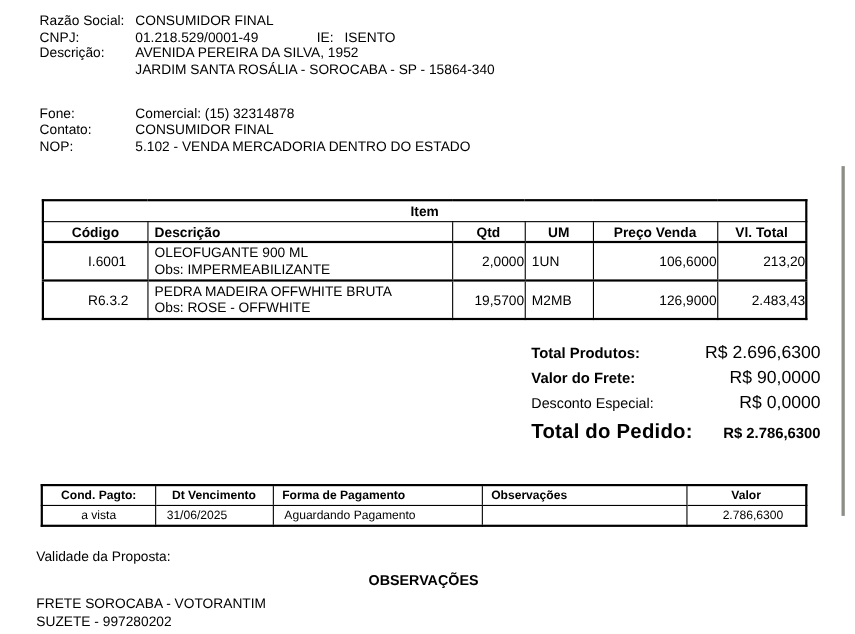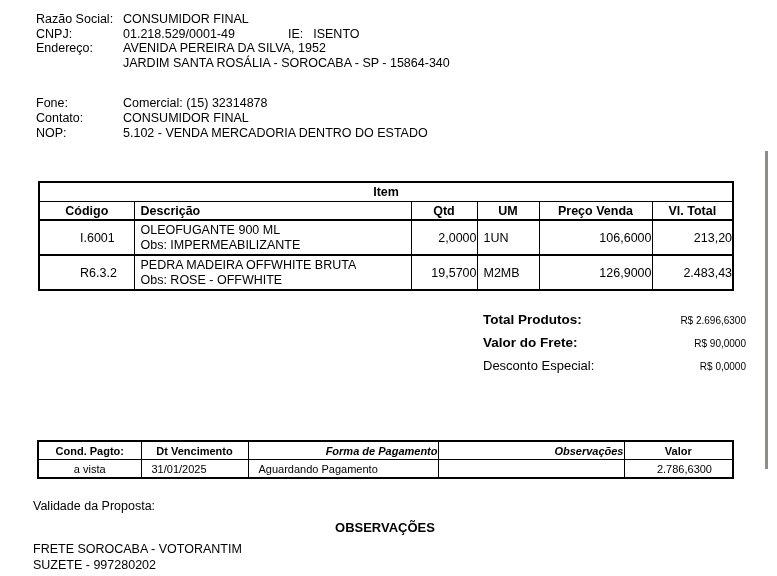--- a/index.html
+++ b/index.html
@@ -34,32 +34,32 @@
   .pad-qtd{padding-right:12px;}
   .pad-preco{padding-right:6px;}
   .pad-tot{padding-right:8px;}
   .desc-cell div{line-height:15px;}
 
   
   .totals{left:483px;top:312px;width:263px;}
   .trow{display:flex;justify-content:space-between;align-items:baseline;height:23px;}
   .trow .tl{font-size:13.5px;font-weight:bold;}
   .trow.plain .tl{font-weight:normal;font-size:13px;}
-  .trow .tv{font-size:10px;}
+  .trow .tv{font-size:16px;}
   .trow.grand{height:27px;}
   .trow.grand .tl{font-size:18.5px;letter-spacing:0.2px;}
   .trow.grand .tv{font-size:13.5px;font-weight:bold;}
 
   
   .pay-table{left:37px;top:440px;}
   .pay-table table{width:695px;border:2px solid #000;}
   .pay-table td{padding:0;vertical-align:middle;font-size:11px;white-space:nowrap;overflow:hidden;}
   .pr-head td{border-bottom:1px solid #000;border-left:1px solid #000;height:17px;font-weight:bold;text-align:center;}
   .pr-head td:first-child{border-left:none;}
-  .pr-head td.hl{text-align:right;padding-left:8px;font-style:italic;}
+  .pr-head td.hl{text-align:left;padding-left:8px;}
   .pr-data td{border-left:1px solid #000;height:17px;text-align:center;}
   .pr-data td:first-child{border-left:none;}
   .pr-data td.dl{text-align:left;padding-left:10px;}
   .pr-data td.dr{text-align:right;padding-right:20px;}
 
   
   .validade{left:33px;top:499px;}
   .obs-title{left:0;top:520px;width:770px;text-align:center;font-weight:bold;font-size:13px;}
   .obs-line1{left:33px;top:542px;}
   .obs-line2{left:33px;top:558px;}
@@ -74,21 +74,21 @@
   <div class="crow">
     <span class="lbl">Razão Social:</span>
     <span>CONSUMIDOR FINAL</span>
   </div>
   <div class="crow">
     <span class="lbl">CNPJ:</span>
     <span>01.218.529/0001-49</span>
     <span class="ie"><span>IE:</span><span class="ieval">ISENTO</span></span>
   </div>
   <div class="crow">
-    <span class="lbl">Endereço:</span>
+    <span class="lbl">Descrição:</span>
     <span>AVENIDA PEREIRA DA SILVA, 1952</span>
   </div>
   <div class="crow">
     <span class="lbl"></span>
     <span>JARDIM SANTA ROSÁLIA - SOROCABA - SP - 15864-340</span>
   </div>
   <div class="crow gap">
     <span class="lbl">Fone:</span>
     <span>Comercial: (15) 32314878</span>
   </div>
@@ -155,20 +155,24 @@
     <span class="tl">Total Produtos:</span>
     <span class="tv">R$ 2.696,6300</span>
   </div>
   <div class="trow">
     <span class="tl">Valor do Frete:</span>
     <span class="tv">R$ 90,0000</span>
   </div>
   <div class="trow plain">
     <span class="tl">Desconto Especial:</span>
     <span class="tv">R$ 0,0000</span>
+  </div>
+  <div class="trow grand">
+    <span class="tl">Total do Pedido:</span>
+    <span class="tv">R$ 2.786,6300</span>
   </div>
 </div>
 
 <div class="abs pay-table">
   <table>
     <colgroup>
       <col style="width:103px">
         <col style="width:107px">
         <col style="width:190px">
       <col style="width:186px">
@@ -177,21 +181,21 @@
     <tbody>
         <tr class="pr-head">
       <td>Cond. Pagto:</td>
       <td>Dt Vencimento</td>
       <td class="hl">Forma de Pagamento</td>
       <td class="hl">Observações</td>
       <td>Valor</td>
     </tr>
     <tr class="pr-data">
       <td>a vista</td>
-      <td class="dl">31/01/2025</td>
+      <td class="dl">31/06/2025</td>
       <td class="dl">Aguardando Pagamento</td>
       <td class="dl"></td>
       <td class="dr">2.786,6300</td>
     </tr>
   </tbody>
     </table>
 </div>
 
 <div class="abs validade">Validade da Proposta:</div>
 <div class="abs obs-title">OBSERVAÇÕES</div>

